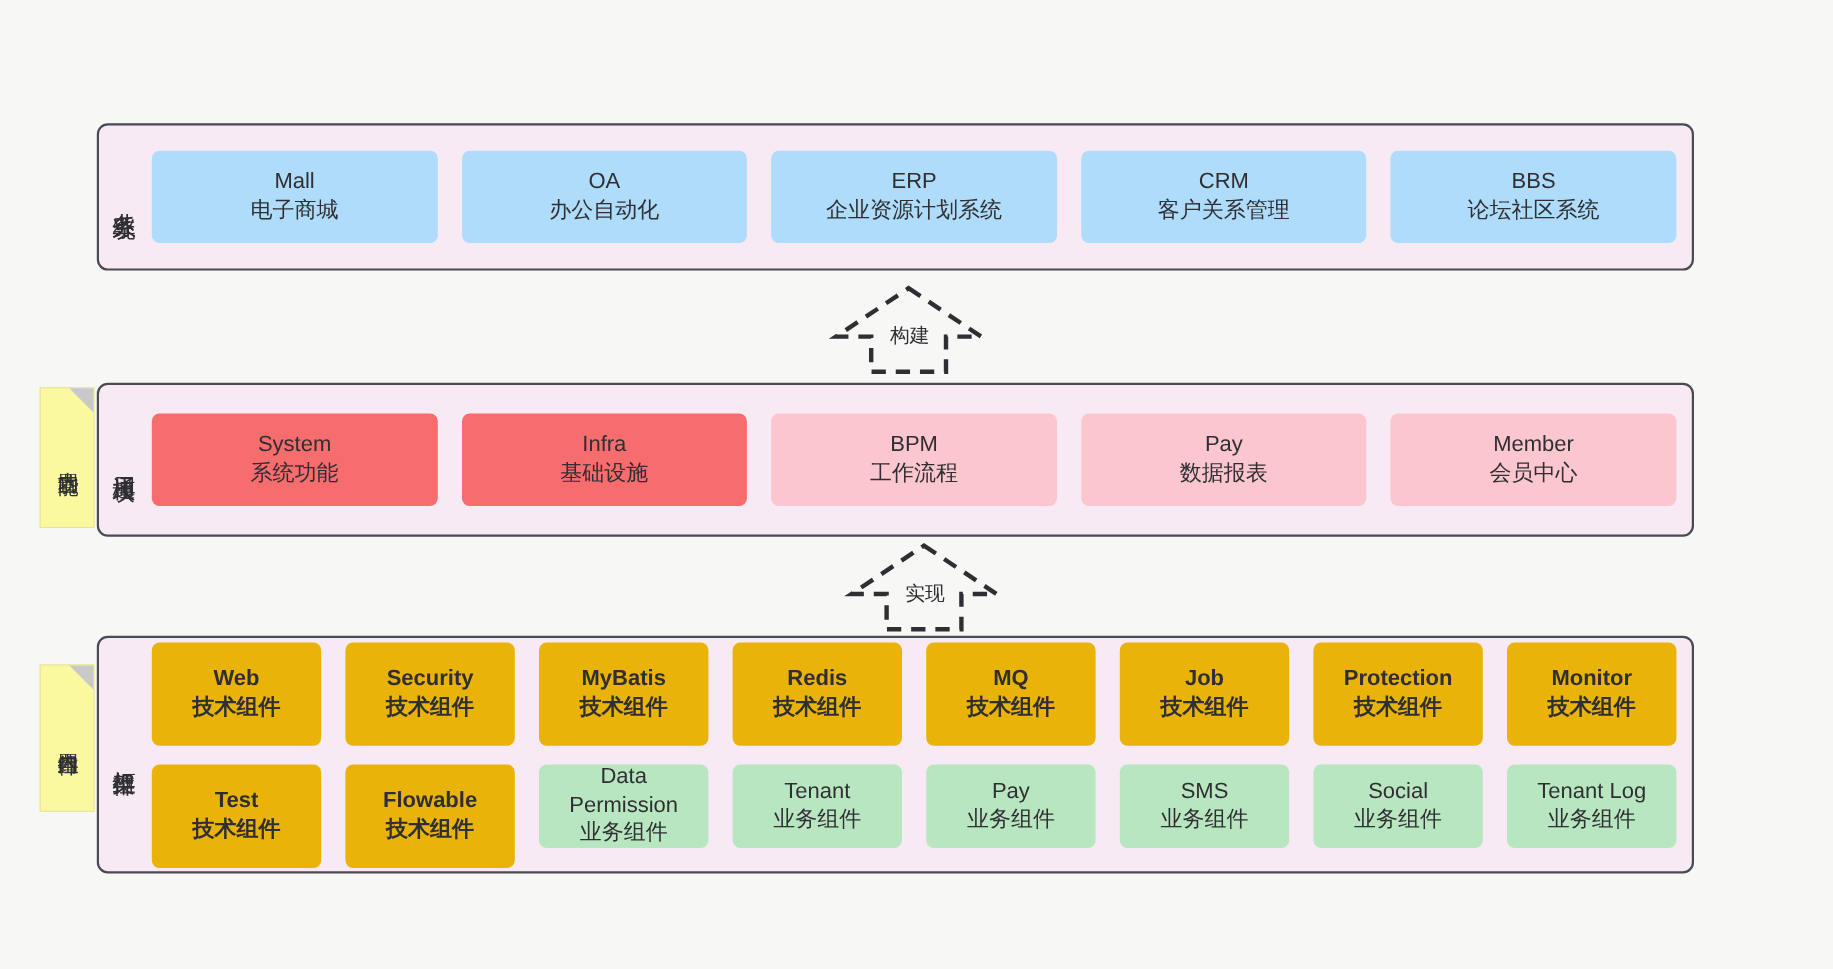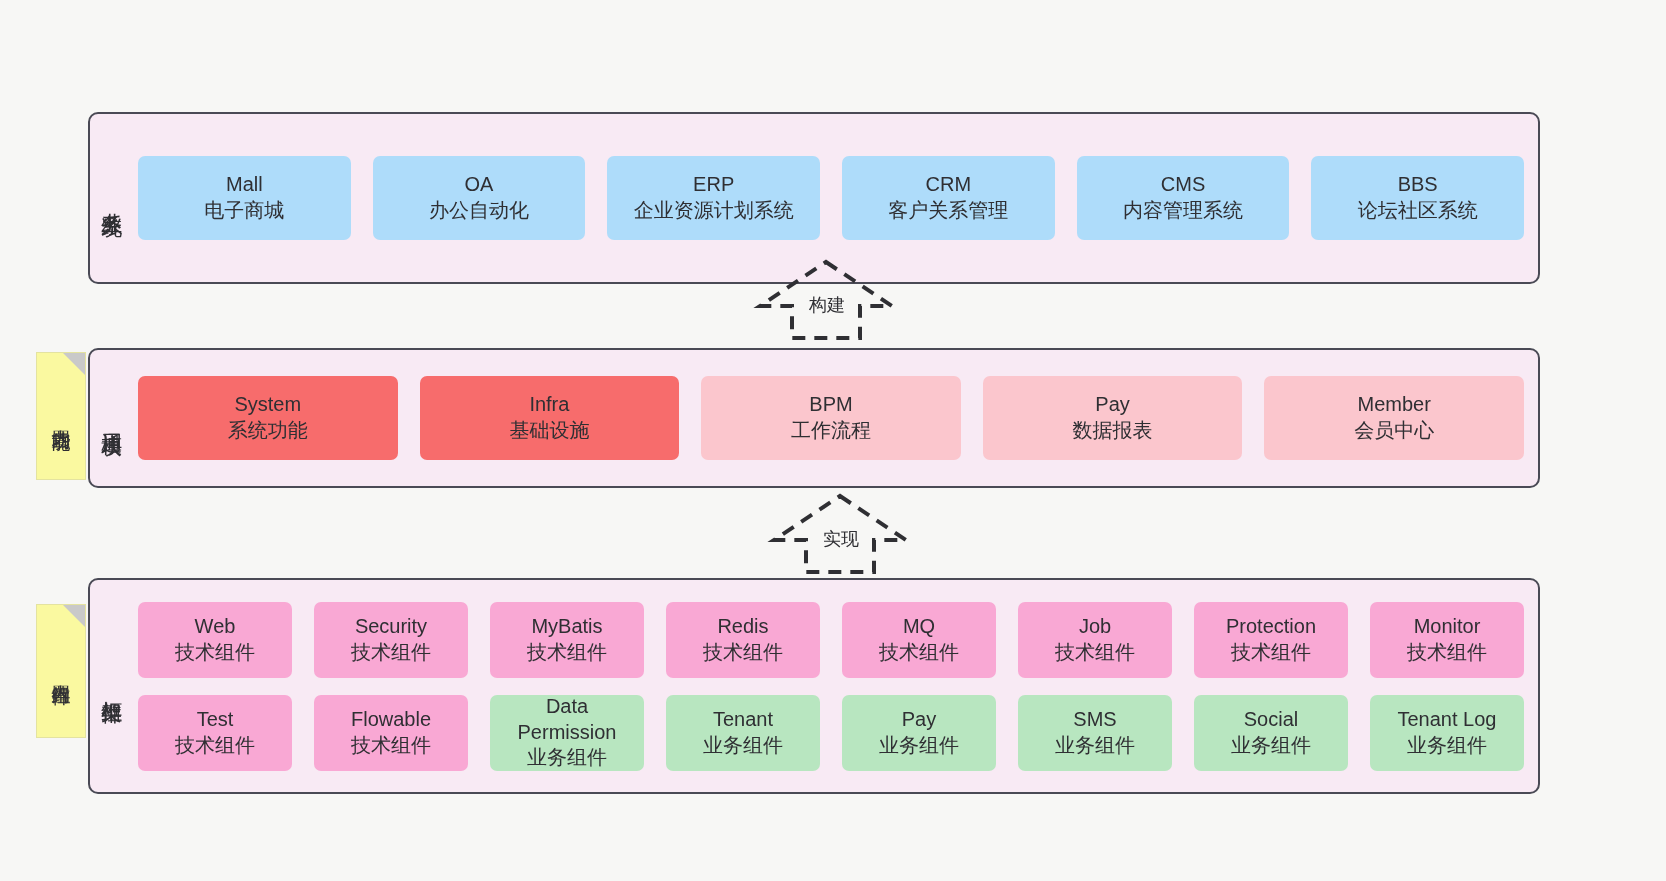--- a/index.html
+++ b/index.html
@@ -78,21 +78,21 @@
     box-sizing: border-box;
     padding: 4px 6px;
     user-select: none;
   }
   .box .ln { display: block; white-space: nowrap; }
   .box .ln.wrap { white-space: normal; }
 
   .box.blue        { background: #aedcfa; height: 84px; }
   .box.red         { background: #f76c6c; height: 84px; }
   .box.pink        { background: #fbc6cd; height: 84px; }
-  .box.green       { background: #f9a8d4; height: 76px; }
+  .box.green       { background: #eab308; height: 94px; font-weight: bold; }
   .box.green-light { background: #b8e6c0; height: 76px; }
 
   
   .note {
     position: absolute;
     width: 50px;
     background: #faf9a0;
     border: 1px solid #e4e3a0;
     box-sizing: border-box;
     display: flex;
@@ -128,43 +128,39 @@
     padding: 0 3px;
     white-space: nowrap;
     user-select: none;
   }
 </style>
 </head>
 <body>
 
 <div id="canvas">
 
-  <div class="layer" id="layer-business-systems" style="left:88px; top:112px; width:1452px; height:172px;">
+  <div class="layer" id="layer-business-systems" style="left:88px; top:112px; width:1452px; height:134px;">
     <div class="layer-title">业务系统</div>
     <div class="boxes">
       <div class="box-row">
         <div class="box blue">
           <span class="ln">Mall</span>
           <span class="ln">电子商城</span>
         </div>
         <div class="box blue">
           <span class="ln">OA</span>
           <span class="ln">办公自动化</span>
         </div>
         <div class="box blue">
           <span class="ln">ERP</span>
           <span class="ln">企业资源计划系统</span>
         </div>
         <div class="box blue">
           <span class="ln">CRM</span>
           <span class="ln">客户关系管理</span>
-        </div>
-        <div class="box blue">
-          <span class="ln">CMS</span>
-          <span class="ln">内容管理系统</span>
         </div>
         <div class="box blue">
           <span class="ln">BBS</span>
           <span class="ln">论坛社区系统</span>
         </div>
       </div>
     </div>
   </div>
 
   <div class="arrow" id="connector-build" style="left:756px; top:258px; width:140px; height:82px;">

